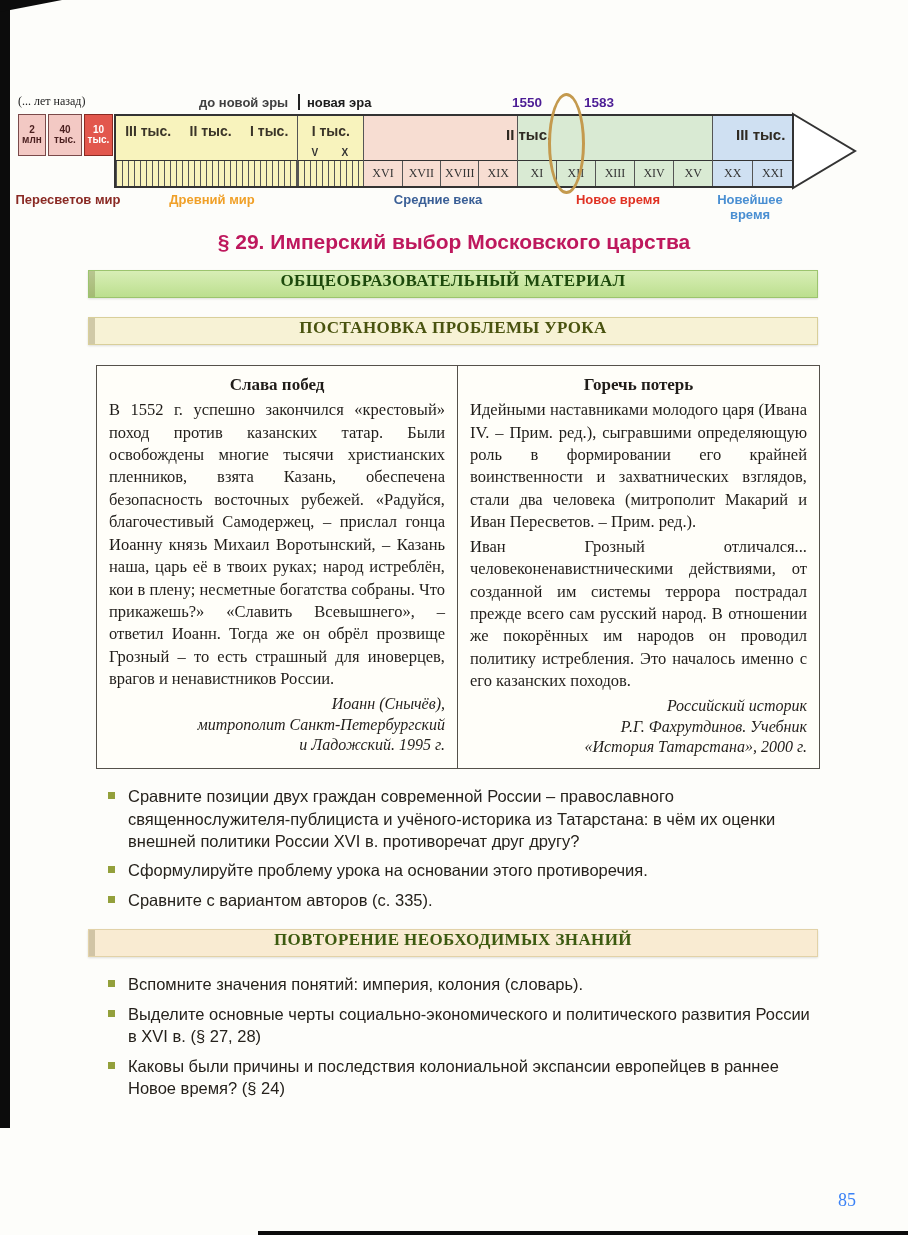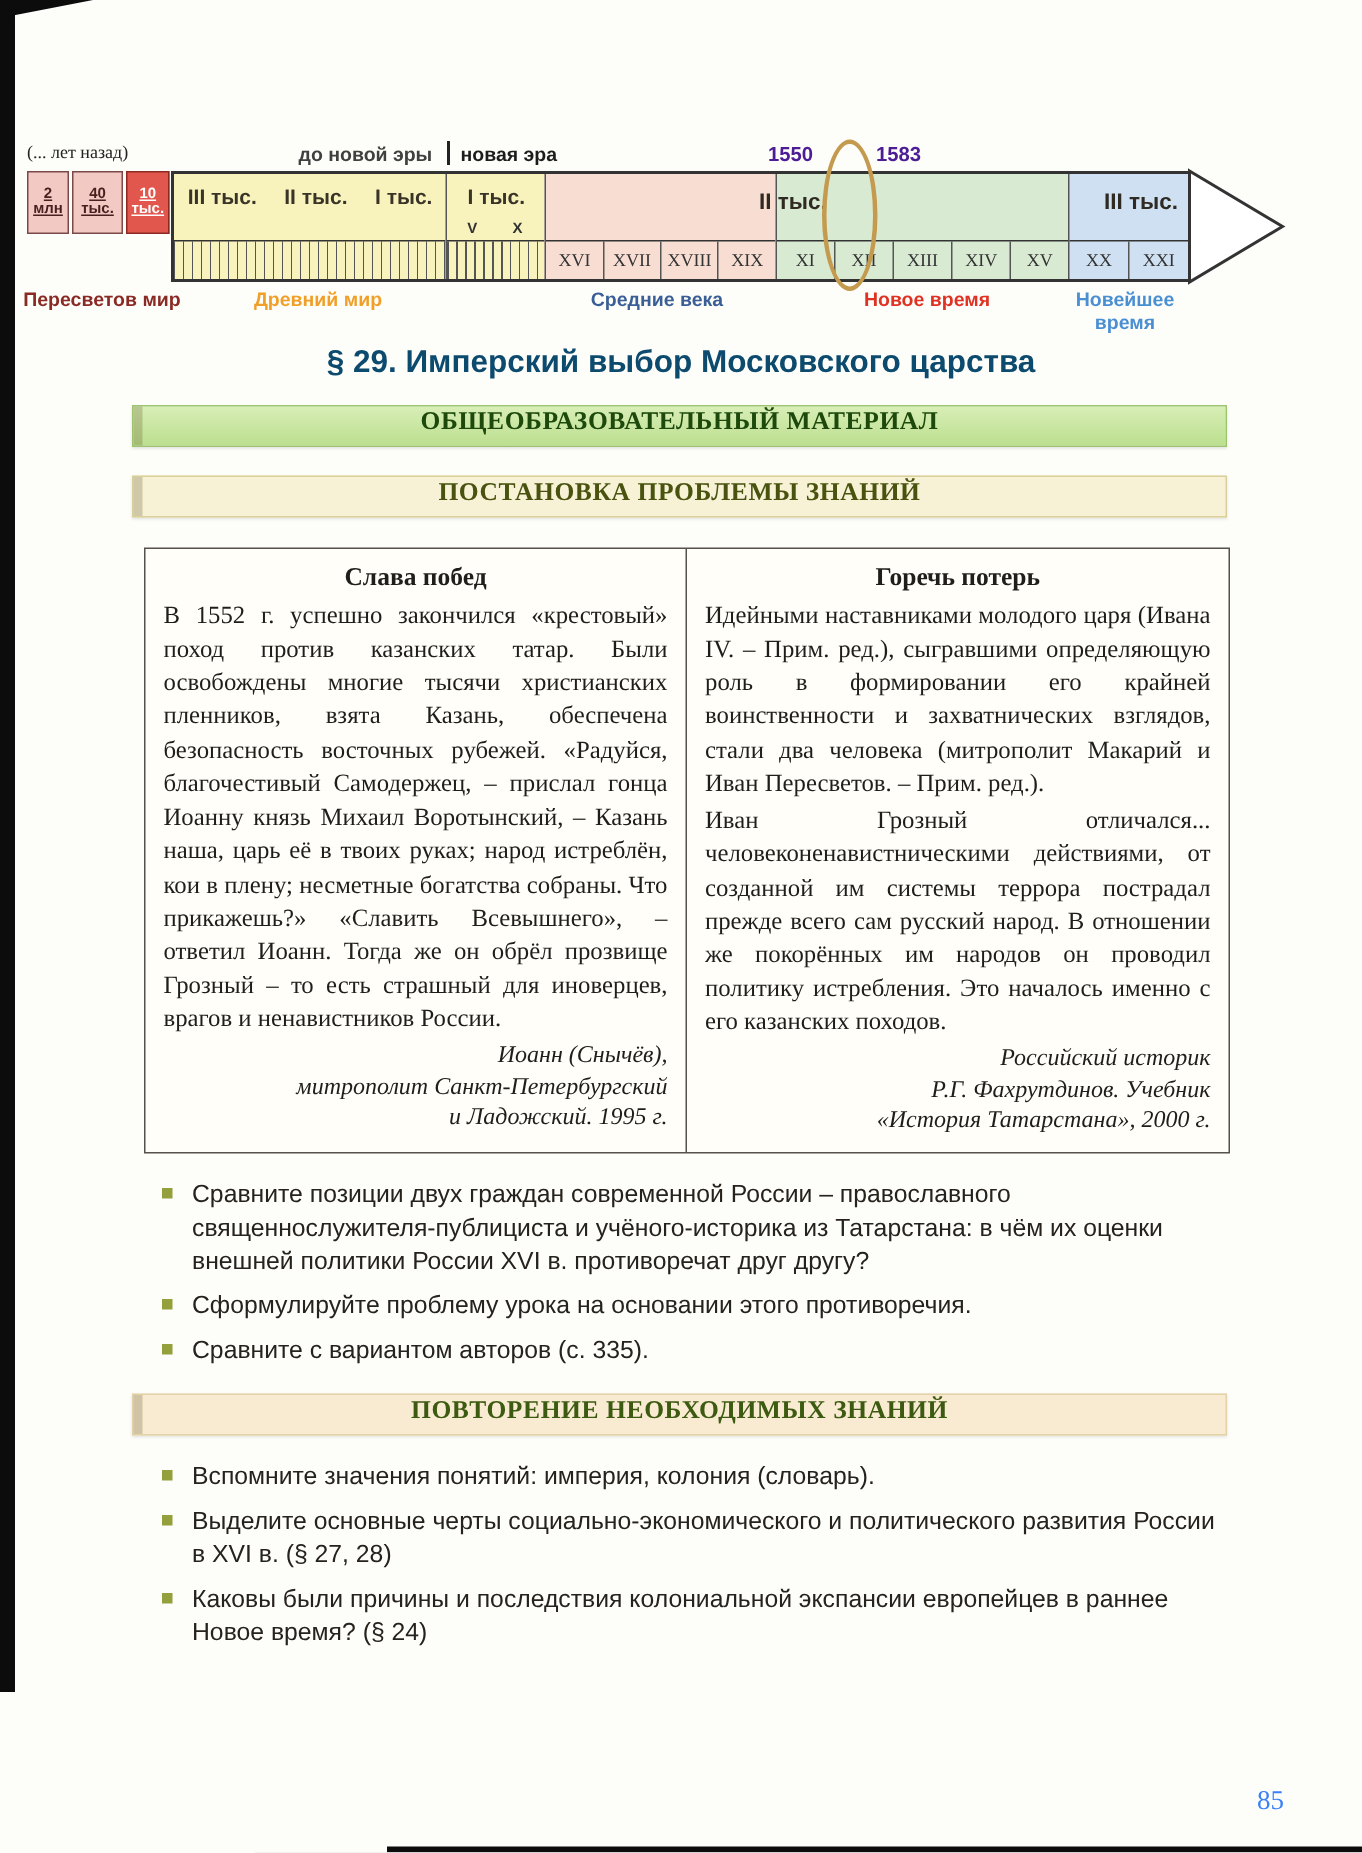--- a/index.html
+++ b/index.html
@@ -17,21 +17,21 @@
             font-family:"Liberation Sans",sans-serif;}
   .tl-years-ago{position:absolute;left:18px;top:2px;font:12px "Liberation Serif",serif;color:#222;}
   .tl-bce{position:absolute;left:199px;top:3px;font-weight:700;font-size:13px;color:#404040;}
   .tl-ce{position:absolute;left:307px;top:3px;font-weight:700;font-size:13px;color:#1c1c1c;}
   .tl-sep{position:absolute;left:298px;top:2px;width:2px;height:16px;background:#222;}
   .tl-year{position:absolute;top:3px;font-weight:700;font-size:13.5px;color:#4c1d95;}
   .y1550{left:512px;} .y1583{left:584px;}
 
   .tl-box{position:absolute;top:22px;height:42px;box-sizing:border-box;border:1.5px solid #7a4a4a;
           background:#f3c9c4;font:700 10px/1.05 "Liberation Sans",sans-serif;display:flex;
-          align-items:center;justify-content:center;text-align:center;color:#4a1f1f;text-decoration:underline;}
+          align-items:center;justify-content:center;text-align:center;color:#4a1f1f;}
   .box-2mln{left:18px;width:28px;}
   .box-40t{left:48px;width:34px;}
   .box-10t{left:84px;width:29px;background:#e2574d;color:#fff;border-color:#8a2a22;}
 
   .tl-main{position:absolute;left:114px;top:22px;width:678px;height:74px;display:flex;
            border:2px solid #333;border-right:none;box-sizing:border-box;}
   .seg{position:relative;box-sizing:border-box;height:100%;}
   .seg + .seg{border-left:1px solid #555;}
   .seg-bce{width:182px;background:#f8f3bd;}
   .seg-ce1{width:66px;background:#f8f3bd;}
@@ -62,21 +62,21 @@
   .era{position:absolute;top:101px;transform:translateX(-50%);text-align:center;
        font:700 13px/1.15 "Liberation Sans",sans-serif;}
   .era-0{left:68px;width:112px;color:#8a2a24;}
   .era-1{left:212px;color:#f0a028;white-space:nowrap;}
   .era-2{left:438px;color:#3a5f96;white-space:nowrap;}
   .era-3{left:618px;color:#e03223;white-space:nowrap;}
   .era-4{left:750px;width:92px;color:#4a8fd2;}
 
   
   .content{position:relative;padding-top:230px;}
-  .title{margin:0 60px 16px;text-align:center;font:700 21px "Liberation Sans",sans-serif;color:#0c4a6e;}
+  .title{margin:0 60px 16px;text-align:center;font:700 21px "Liberation Sans",sans-serif;color:#be185d;}
 
   .banner{position:relative;margin-left:88px;width:730px;height:28px;line-height:28px;
           text-align:center;font:700 17px "Liberation Serif",serif;letter-spacing:.4px;
           box-sizing:border-box;}
   .banner-green{background:linear-gradient(#d8eeb6,#bcdf8f);color:#1d4a0c;border:1px solid #9cc46e;
                 margin-bottom:19px;box-shadow:0 1px 2px rgba(0,0,0,.12);}
   .banner-cream{background:#f7f2d5;color:#49530f;border:1px solid #d9cf9a;margin-bottom:20px;
                 box-shadow:0 1px 2px rgba(0,0,0,.12);}
   .banner-peach{background:#f9ebd2;color:#3c5a10;border:1px solid #e2d2a8;margin:18px 0 14px 88px;
                 box-shadow:0 1px 2px rgba(0,0,0,.12);}
@@ -172,21 +172,21 @@
     <span class="era era-2">Средние века</span>
     <span class="era era-3">Новое время</span>
     <span class="era era-4">Новейшее время</span>
   </div>
 
   <div class="content">
 
     <h1 class="title">§ 29. Имперский выбор Московского царства</h1>
 
     <div class="banner banner-green">ОБЩЕОБРАЗОВАТЕЛЬНЫЙ МАТЕРИАЛ</div>
-    <div class="banner banner-cream">ПОСТАНОВКА ПРОБЛЕМЫ ЗНАНИЙ</div>
+    <div class="banner banner-cream">ПОСТАНОВКА ПРОБЛЕМЫ УРОКА</div>
 
     <div class="src-box">
       <div class="col col-left">
         <div class="col-h">Слава побед</div>
         <p class="col-p">В 1552 г. успешно закончился «крестовый» поход против казанских татар. Были освобождены многие тысячи христианских пленников, взята Казань, обеспечена безопасность восточных рубежей. «Радуйся, благочестивый Самодержец, – прислал гонца Иоанну князь Михаил Воротынский, – Казань наша, царь её в твоих руках; народ истреблён, кои в плену; несметные богатства собраны. Что прикажешь?» «Славить Всевышнего», – ответил Иоанн. Тогда же он обрёл прозвище Грозный – то есть страшный для иноверцев, врагов и ненавистников России.</p>
         <div class="attr">Иоанн (Снычёв),
 митрополит Санкт-Петербургский
 и Ладожский. 1995 г.</div>
       </div>
       <div class="col">

